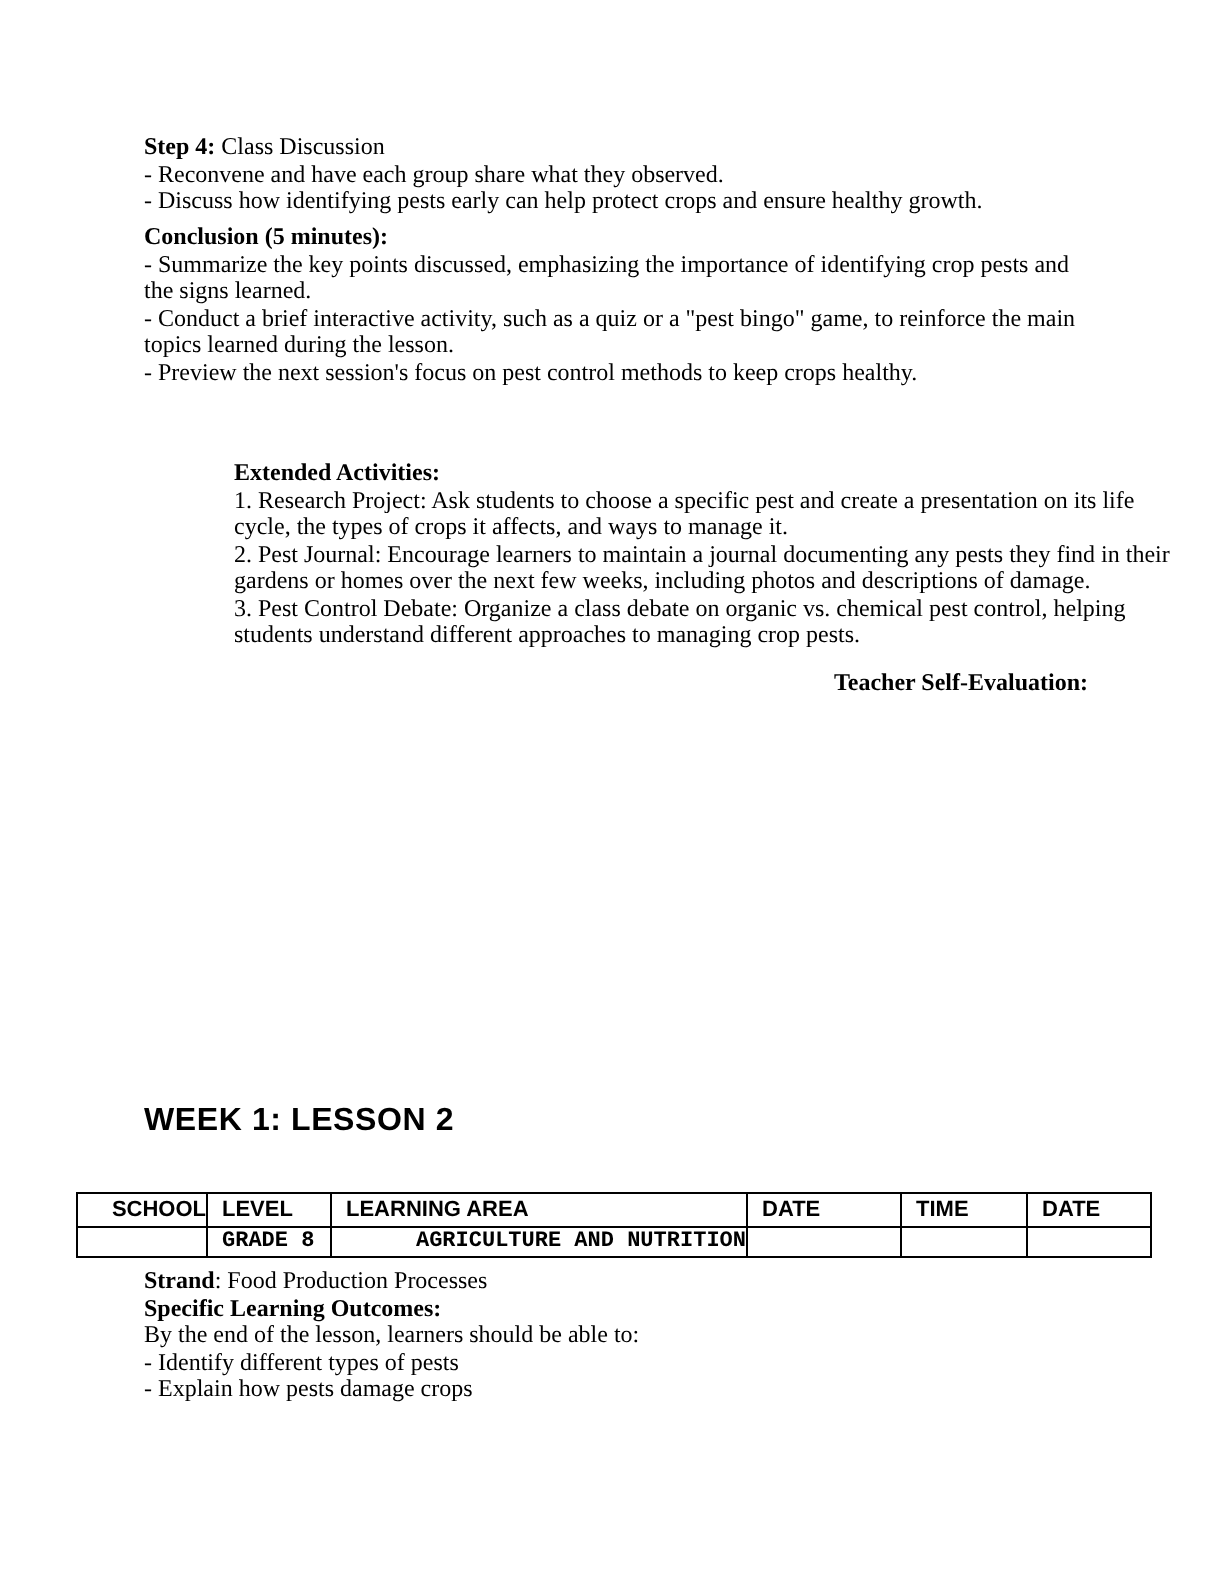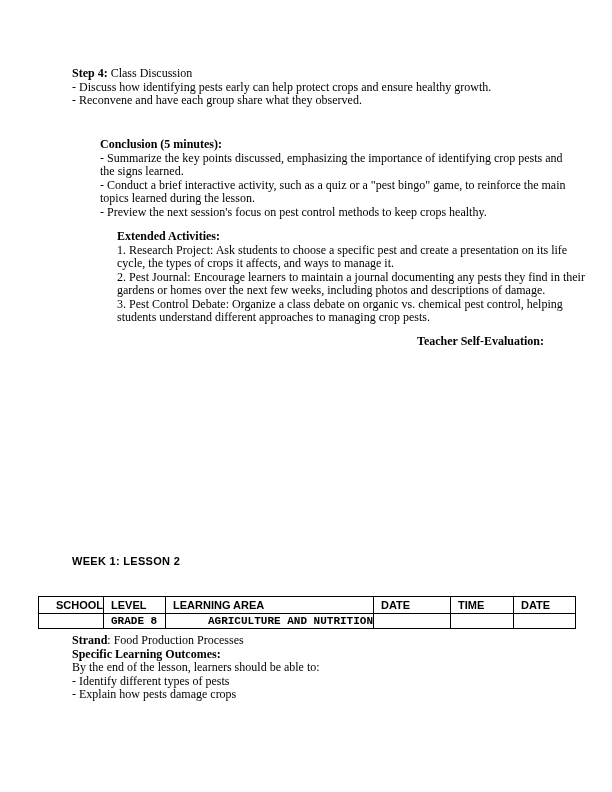--- a/index.html
+++ b/index.html
@@ -20,21 +20,21 @@
     left: 72px;
     width: 472px;
   }
   .b { font-weight: bold; }
   .week-heading {
     position: absolute;
     left: 72px;
     top: 554px;
     font-family: "Liberation Sans", sans-serif;
     font-weight: bold;
-    font-size: 11px;
+    font-size: 16px;
     letter-spacing: 0.3px;
     line-height: 14px;
   }
   table.lesson-table {
     position: absolute;
     left: 38px;
     top: 596px;
     width: 537px;
     border-collapse: collapse;
     table-layout: fixed;
@@ -57,25 +57,25 @@
   table.lesson-table th.center,
   table.lesson-table td.center { text-align: right; padding: 0; }
 </style>
 </head>
 <body>
 
 <div class="page">
 
   <div class="block" style="top:67px;">
     <div><span class="b">Step 4:</span><span> Class Discussion</span></div>
+    <div>- Reconvene and have each group share what they observed.</div>
     <div>- Discuss how identifying pests early can help protect crops and ensure healthy growth.</div>
-    <div>- Reconvene and have each group share what they observed.</div>
   </div>
 
-  <div class="block" style="top:138px;margin-left:28px;">
+  <div class="block" style="top:112px;">
     <div class="b">Conclusion (5 minutes):</div>
     <div>- Summarize the key points discussed, emphasizing the importance of identifying crop pests and the signs learned.</div>
     <div>- Conduct a brief interactive activity, such as a quiz or a "pest bingo" game, to reinforce the main topics learned during the lesson.</div>
     <div>- Preview the next session's focus on pest control methods to keep crops healthy.</div>
   </div>
 
   <div class="block" style="top:230px;margin-left:45px;">
     <div class="b">Extended Activities:</div>
     <div>1. Research Project: Ask students to choose a specific pest and create a presentation on its life cycle, the types of crops it affects, and ways to manage it.</div>
     <div>2. Pest Journal: Encourage learners to maintain a journal documenting any pests they find in their gardens or homes over the next few weeks, including photos and descriptions of damage.</div>

